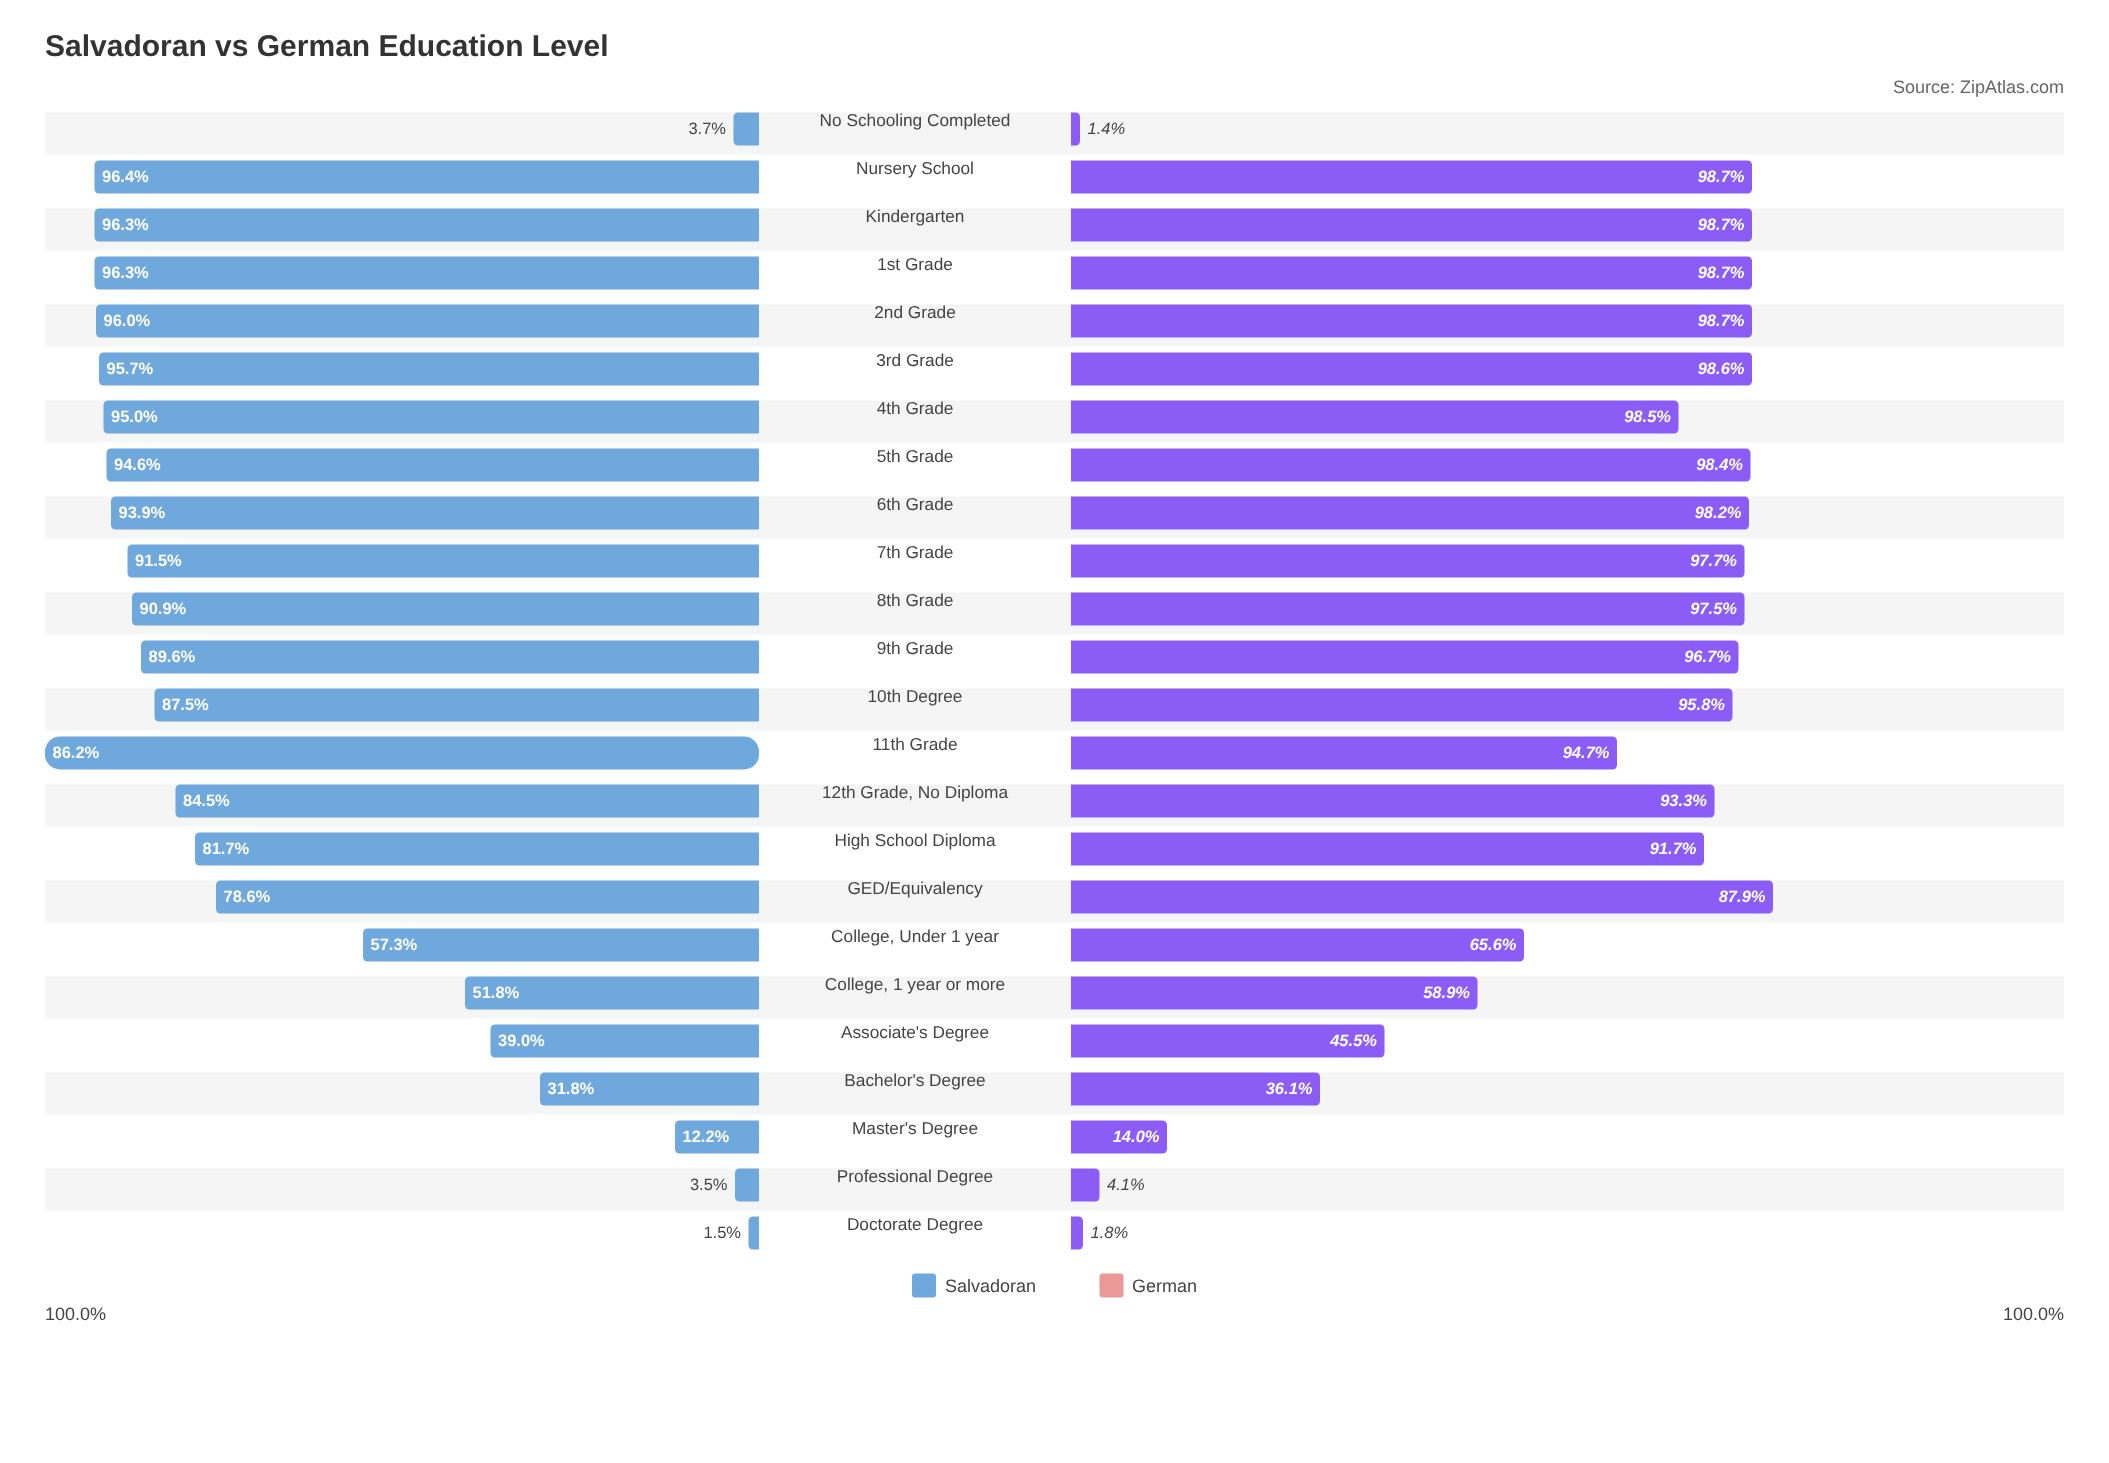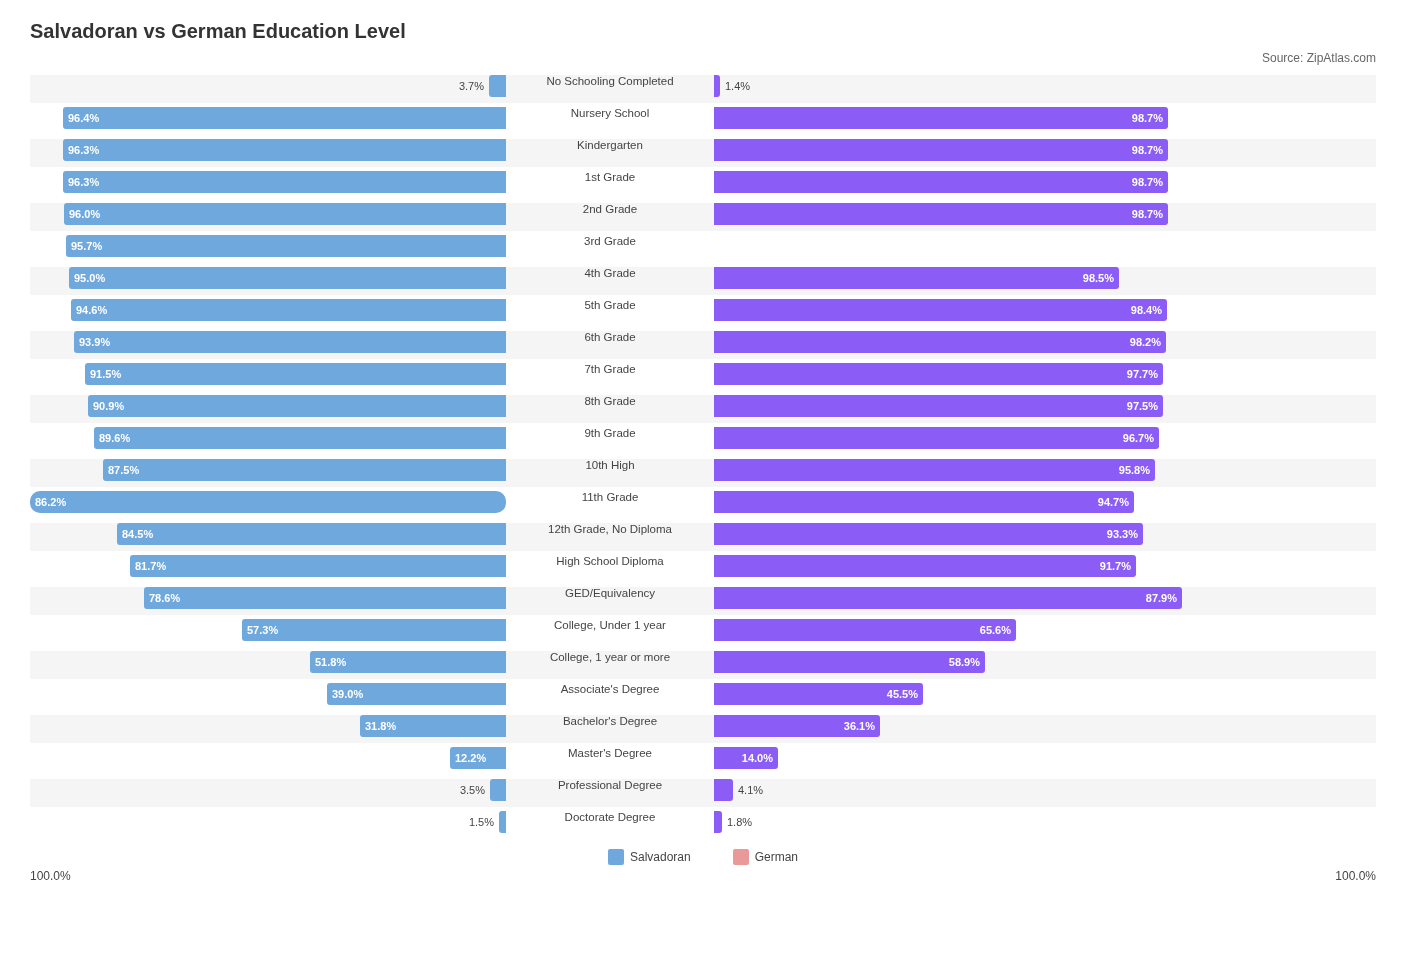--- a/index.html
+++ b/index.html
@@ -41,20 +41,21 @@
       justify-content: flex-end;
       align-items: center;
       padding-right: 4px;
     }
     .right-bar-container {
       width: 480px;
       display: flex;
       justify-content: flex-start;
       align-items: center;
       padding-left: 4px;
+      font-style: italic;
     }
     .label-center {
       width: 200px;
       text-align: center;
       font-size: 11.5px;
       color: #444;
       flex-shrink: 0;
       z-index: 2;
     }
     .bar-left {
@@ -194,20 +195,25 @@
         </div>
       </div>
     </div>
     <div class="row">
       <div class="left-bar-container">
         <div class="bar-left" style="width:440px;">
           <span class="bar-label">95.7%</span>
         </div>
       </div>
       <div class="label-center">3rd Grade</div>
+      <div class="right-bar-container">
+        <div class="bar-right" style="width:454px;">
+          <span class="bar-label">98.6%</span>
+        </div>
+      </div>
     </div>
     <div class="row alt">
       <div class="left-bar-container">
         <div class="bar-left" style="width:437px;">
           <span class="bar-label">95.0%</span>
         </div>
       </div>
       <div class="label-center">4th Grade</div>
       <div class="right-bar-container">
         <div class="bar-right" style="width:405px;">
@@ -279,36 +285,36 @@
           <span class="bar-label">96.7%</span>
         </div>
       </div>
     </div>
     <div class="row alt">
       <div class="left-bar-container">
         <div class="bar-left" style="width:403px;">
           <span class="bar-label">87.5%</span>
         </div>
       </div>
-      <div class="label-center">10th High</div>
+      <div class="label-center">10th Degree</div>
       <div class="right-bar-container">
         <div class="bar-right" style="width:441px;">
           <span class="bar-label">95.8%</span>
         </div>
       </div>
     </div>
     <div class="row">
       <div class="left-bar-container">
         <div class="bar-left" style="width:480px;border-radius:10px;">
           <span class="bar-label">86.2%</span>
         </div>
       </div>
       <div class="label-center">11th Grade</div>
       <div class="right-bar-container">
-        <div class="bar-right" style="width:420px;">
+        <div class="bar-right" style="width:364px;">
           <span class="bar-label">94.7%</span>
         </div>
       </div>
     </div>
     <div class="row alt">
       <div class="left-bar-container">
         <div class="bar-left" style="width:389px;">
           <span class="bar-label">84.5%</span>
         </div>
       </div>

